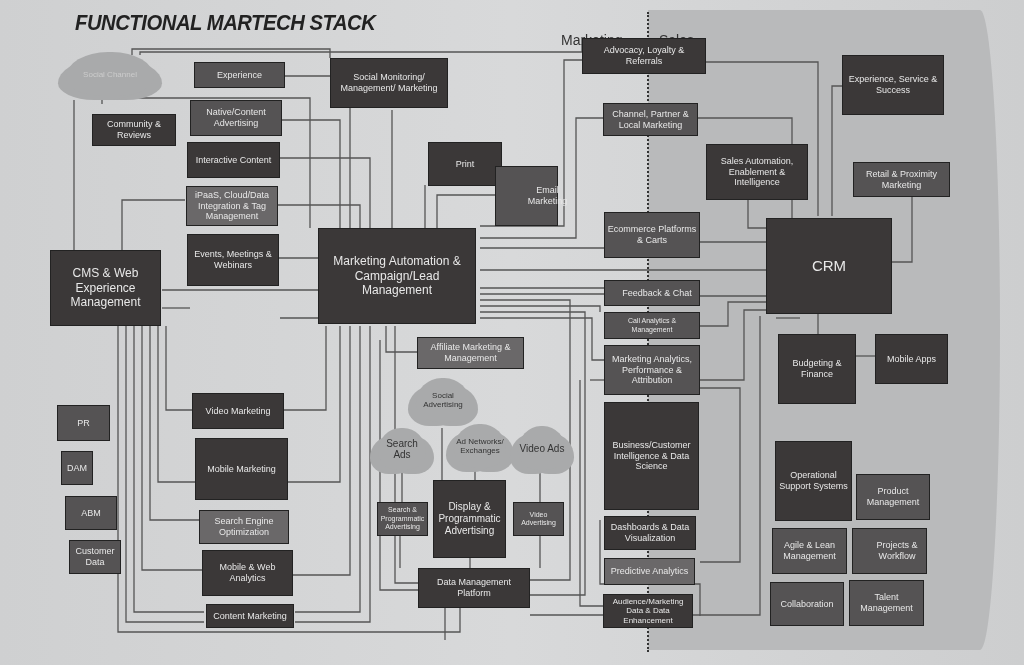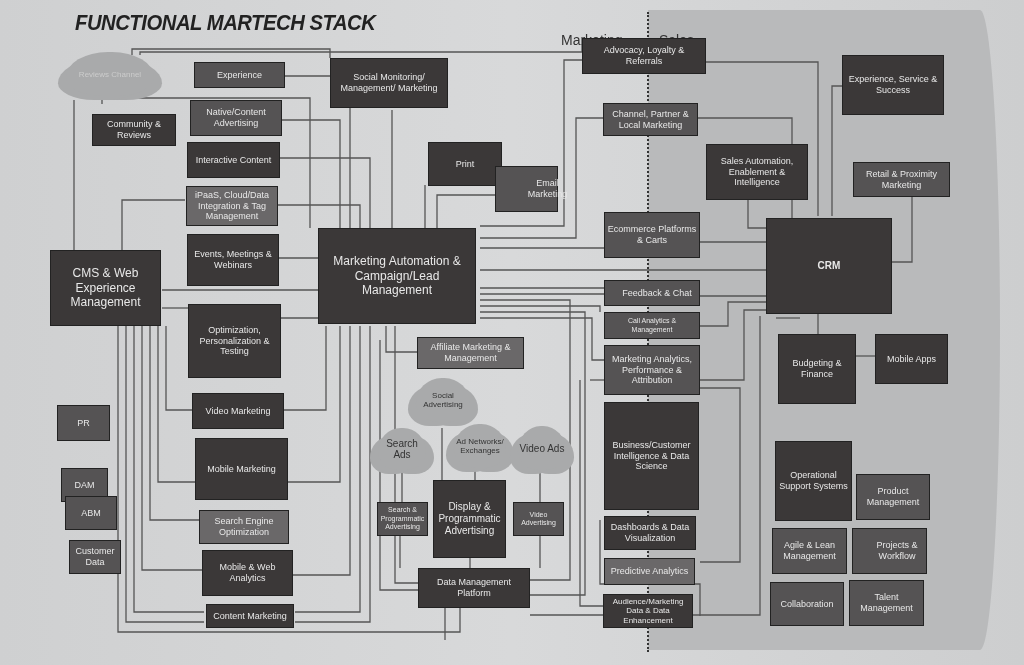--- a/index.html
+++ b/index.html
@@ -8,21 +8,21 @@
   #sales-bg{position:absolute;left:648px;top:10px;width:352px;height:640px;background:#b9babb;border-top-right-radius:40px 640px;border-bottom-right-radius:40px 640px;}
   #divider{position:absolute;left:647px;top:12px;width:0;height:640px;border-left:2px dotted #333;}
   .title{position:absolute;left:75px;top:10px;font-size:22px;font-weight:bold;font-style:italic;color:#222;letter-spacing:-0.5px;transform:scaleX(0.92);transform-origin:left;}
   .section-label{position:absolute;top:32px;font-size:14px;color:#333;}
   svg#wires{position:absolute;left:0;top:0;width:1024px;height:665px;}
   .box{position:absolute;display:flex;align-items:center;justify-content:center;text-align:center;color:#e8e8e8;font-size:9px;line-height:1.2;box-sizing:border-box;padding:2px;border:1px solid #222;}
   .dk{background:#3b3838;}
   .md{background:#555354;}
   .lt{background:#6a6869;}
   .big{font-size:12px;}
-  .xl{font-size:10px;font-weight:bold;}
+  .xl{font-size:15px;}
   .cloud{position:absolute;display:flex;align-items:center;justify-content:center;text-align:center;font-size:8px;color:#333;background:#a9aaab;border-radius:50% 50% 45% 45% / 60% 60% 45% 45%;box-shadow: -10px 6px 0 -2px #a9aaab, 10px 6px 0 -2px #a9aaab;}
   .cloud.lg{font-size:10px;}
   .cloud.soc{color:#ccc;}
 </style>
 </head>
 <body>
 
 <div id="page">
   <div id="sales-bg"></div>
   <div id="divider"></div>
@@ -99,48 +99,47 @@
       <path d="M530 615 H760 V316"></path>
       <path d="M748 200 V228 H766"></path>
       <path d="M842 86 H832 V216"></path>
       <path d="M912 196 V262 H892"></path>
       <path d="M818 314 V334"></path>
       <path d="M856 356 H878"></path>
       <path d="M776 318 H800"></path>
     </g>
   </svg>
 
-  <div class="cloud soc" style="left:66px;top:52px;width:88px;height:44px;">Reviews Channel</div>
+  <div class="cloud soc" style="left:66px;top:52px;width:88px;height:44px;">Social Channel</div>
   <div class="cloud" style="left:416px;top:378px;width:54px;height:44px;">Social Advertising</div>
   <div class="cloud lg" style="left:378px;top:428px;width:48px;height:42px;">Search Ads</div>
   <div class="cloud" style="left:454px;top:424px;width:52px;height:44px;">Ad Networks/ Exchanges</div>
   <div class="cloud lg" style="left:518px;top:426px;width:48px;height:44px;">Video Ads</div>
 
   <div class="box md" style="left:194px;top:62px;width:91px;height:26px;">Experience</div>
   <div class="box dk" style="left:330px;top:58px;width:118px;height:50px;">Social Monitoring/ Management/ Marketing</div>
   <div class="box dk" style="left:92px;top:114px;width:84px;height:32px;">Community &amp; Reviews</div>
   <div class="box md" style="left:190px;top:100px;width:92px;height:36px;">Native/Content Advertising</div>
   <div class="box dk" style="left:187px;top:142px;width:93px;height:36px;">Interactive Content</div>
   <div class="box lt" style="left:186px;top:186px;width:92px;height:40px;">iPaaS, Cloud/Data Integration &amp; Tag Management</div>
   <div class="box dk" style="left:187px;top:234px;width:92px;height:52px;">Events, Meetings &amp; Webinars</div>
   <div class="box dk big" style="left:50px;top:250px;width:111px;height:76px;">CMS &amp; Web Experience Management</div>
-  <div class="box dk" style="left:188px;top:304px;width:93px;height:74px;">Optimization, Personalization &amp; Testing</div>
   <div class="box dk" style="left:192px;top:393px;width:92px;height:36px;">Video Marketing</div>
   <div class="box dk" style="left:195px;top:438px;width:93px;height:62px;">Mobile Marketing</div>
   <div class="box lt" style="left:199px;top:510px;width:90px;height:34px;">Search Engine Optimization</div>
   <div class="box dk" style="left:202px;top:550px;width:91px;height:46px;">Mobile &amp; Web Analytics</div>
   <div class="box dk" style="left:206px;top:604px;width:88px;height:24px;">Content Marketing</div>
 
   <div class="box md" style="left:57px;top:405px;width:53px;height:36px;">PR</div>
-  <div class="box md" style="left:61px;top:468px;width:47px;height:34px;">DAM</div>
+  <div class="box md" style="left:61px;top:451px;width:32px;height:34px;">DAM</div>
   <div class="box md" style="left:65px;top:496px;width:52px;height:34px;">ABM</div>
   <div class="box md" style="left:69px;top:540px;width:52px;height:34px;">Customer Data</div>
 
   <div class="box dk" style="left:428px;top:142px;width:74px;height:44px;">Print</div>
-  <div class="box md" style="left:495px;top:166px;width:63px;height:46px;padding-left:44px;">Email Marketing</div>
+  <div class="box md" style="left:495px;top:166px;width:63px;height:60px;padding-left:44px;">Email Marketing</div>
   <div class="box dk big" style="left:318px;top:228px;width:158px;height:96px;">Marketing Automation &amp; Campaign/Lead Management</div>
   <div class="box lt" style="left:417px;top:337px;width:107px;height:32px;">Affiliate Marketing &amp; Management</div>
   <div class="box md" style="left:377px;top:502px;width:51px;height:34px;font-size:7px;">Search &amp; Programmatic Advertising</div>
   <div class="box dk" style="left:433px;top:480px;width:73px;height:78px;font-size:10px;">Display &amp; Programmatic Advertising</div>
   <div class="box md" style="left:513px;top:502px;width:51px;height:34px;font-size:7px;">Video Advertising</div>
   <div class="box dk" style="left:418px;top:568px;width:112px;height:40px;">Data Management Platform</div>
 
   <div class="box dk" style="left:582px;top:38px;width:124px;height:36px;">Advocacy, Loyalty &amp; Referrals</div>
   <div class="box md" style="left:603px;top:103px;width:95px;height:33px;">Channel, Partner &amp; Local Marketing</div>
   <div class="box md" style="left:604px;top:212px;width:96px;height:46px;">Ecommerce Platforms &amp; Carts</div>

